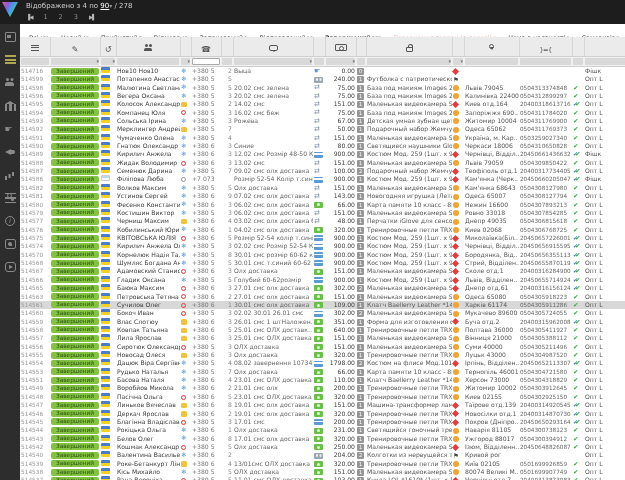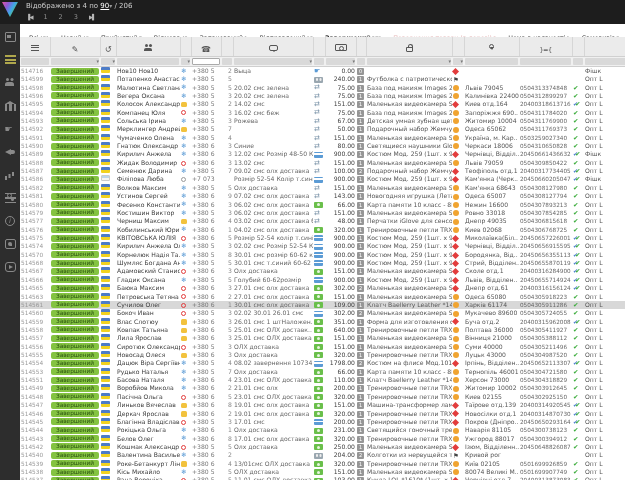--- a/index.html
+++ b/index.html
@@ -122,21 +122,21 @@
 </head>
 <body>
 
 <div class="app">
 
   <div class="topbar">
     <div class="logo"></div>
     <div class="tb-line1">
       <span>Відображено з 4 по</span>
       <span class="pp">90</span><span class="caret">▾</span>
-      <span>/ 206</span>
+      <span>/ 278</span>
     </div>
     <div class="tb-line2">
       <span class="pg-btn">▐◀</span>
       <span class="pg-num">1</span>
       <span class="pg-num">2</span>
       <span class="pg-num">3</span>
       <span class="pg-btn">▶▌</span>
     </div>
   </div>
 

